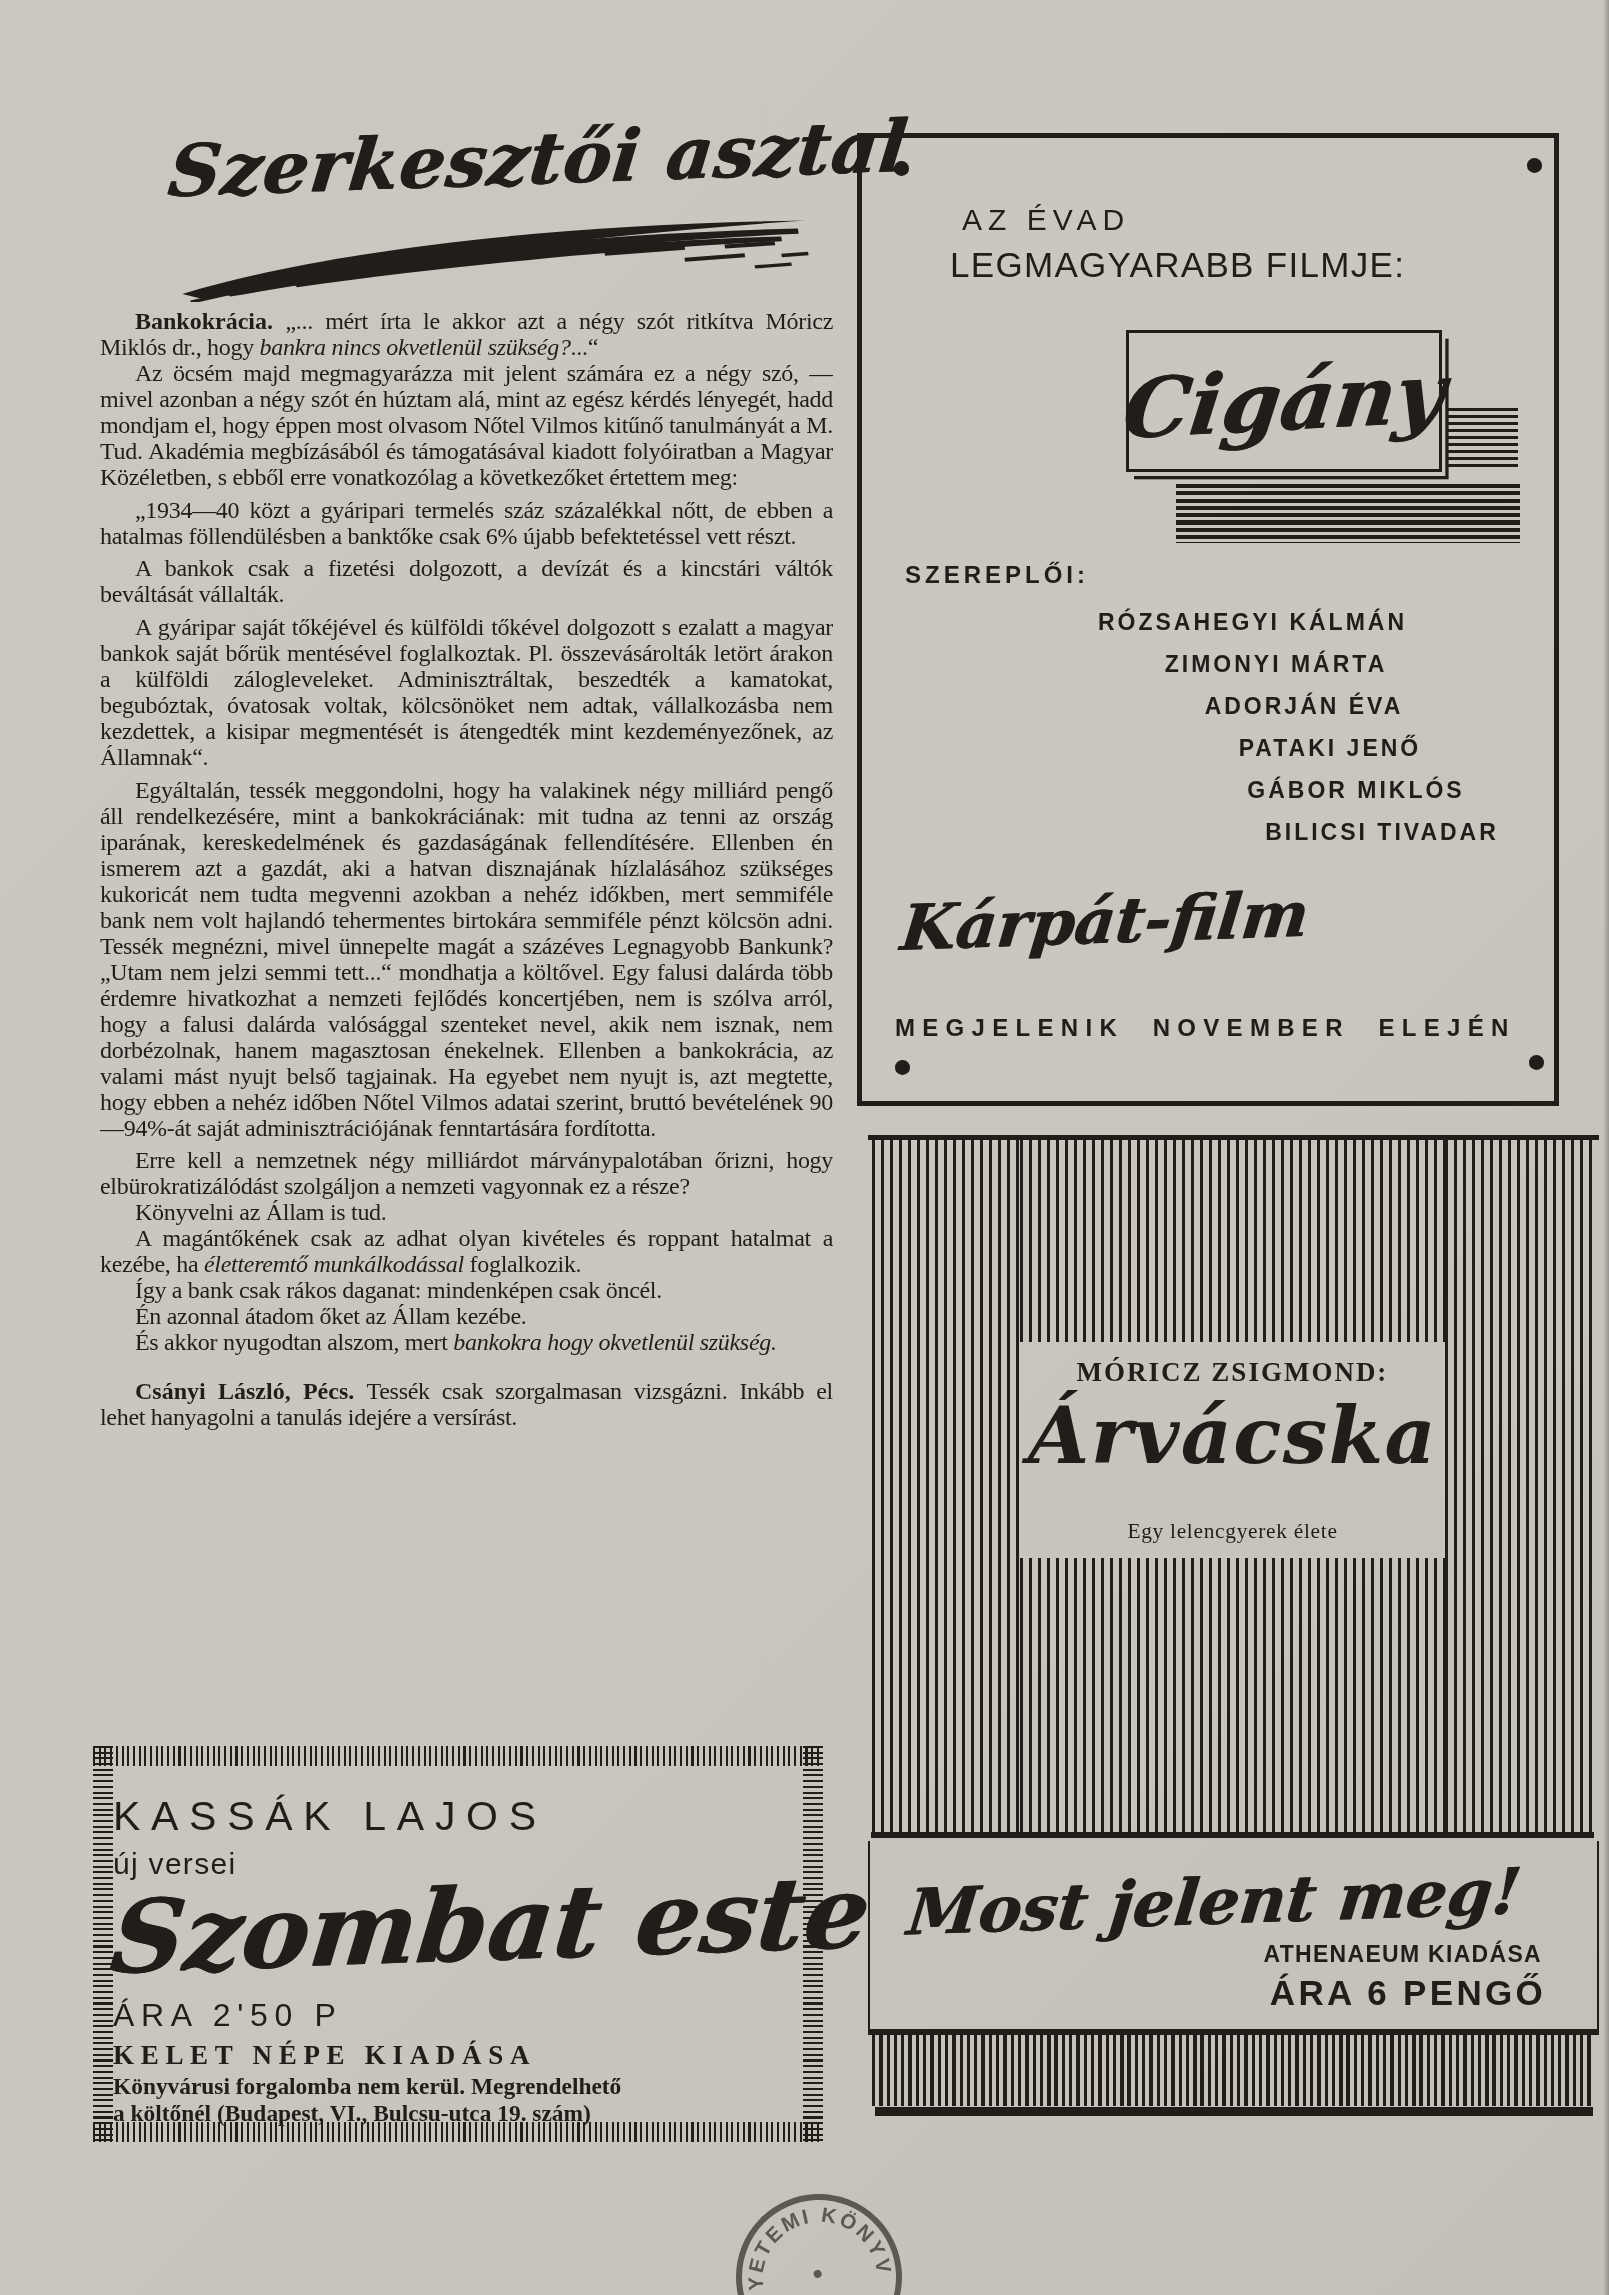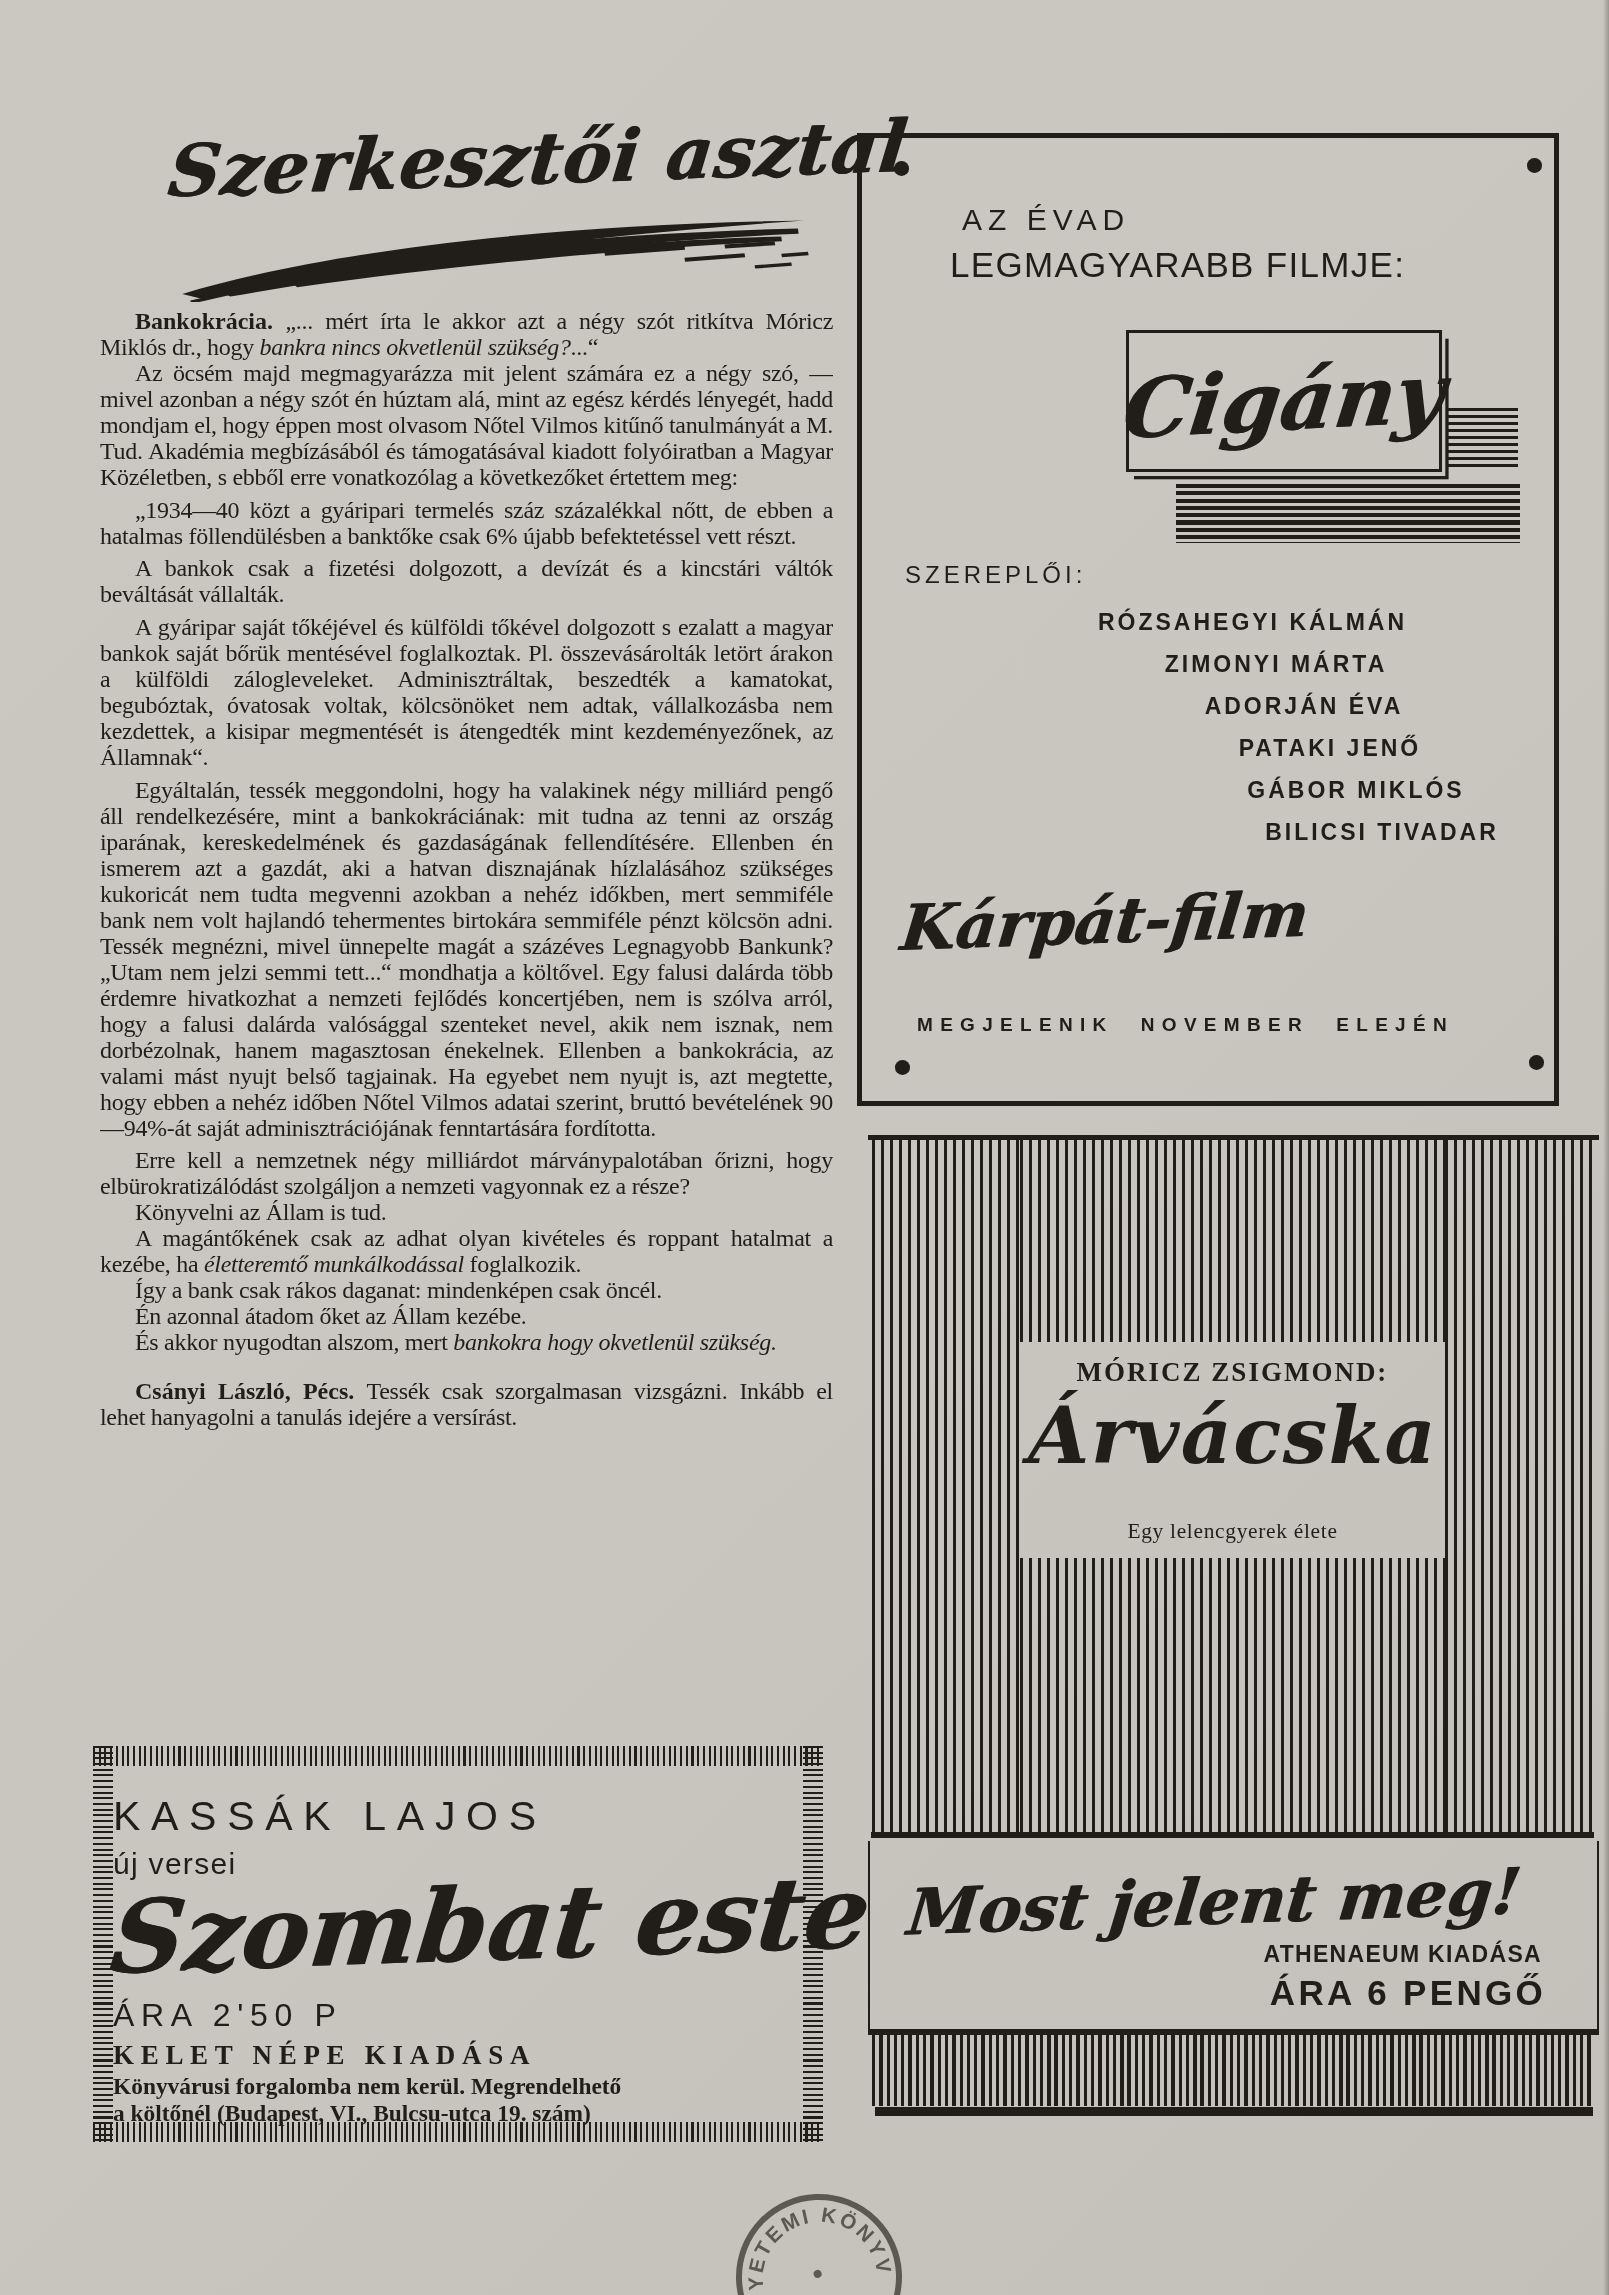--- a/index.html
+++ b/index.html
@@ -77,33 +77,33 @@
   .cigany-box{position:absolute;left:264px;top:192px;width:316px;height:142px;
     border:3.3px solid var(--ink);
     box-shadow:4px 4.7px 0 -0.7px var(--paper),7.3px 8px 0 -0.7px var(--ink);
     display:flex;align-items:center;justify-content:center;}
   .cigany-title{font-size:83px;transform:skewX(-10deg) rotate(-3deg);}
   .stripes-h{background:repeating-linear-gradient(180deg,var(--ink) 0 3.3px,transparent 3.3px 7px);}
   .film-stripes-r{position:absolute;left:585px;top:270px;width:71px;height:61px;}
   .film-stripes-b{position:absolute;left:314px;top:346px;width:344px;height:59px;
     background:repeating-linear-gradient(180deg,var(--ink) 0 4px,transparent 4px 7.3px);}
   .film-castlabel{position:absolute;left:43px;top:423px;
-    font-family:"Liberation Sans","DejaVu Sans",sans-serif;font-weight:normal;font-size:24px;letter-spacing:4px;}
+    font-family:"Liberation Sans","DejaVu Sans",sans-serif;font-weight:bold;font-size:24px;letter-spacing:4px;}
   .cast-list{position:absolute;left:97px;top:471px;width:587px;}
   .cast-line{height:42px;font-family:"Liberation Sans","DejaVu Sans",sans-serif;
     font-weight:bold;font-size:23px;letter-spacing:3px;white-space:nowrap;text-align:center;}
   .cast-line:nth-child(2){padding-left:47px}
   .cast-line:nth-child(3){padding-left:103px}
   .cast-line:nth-child(4){padding-left:155px}
   .cast-line:nth-child(5){padding-left:207px}
   .cast-line:nth-child(6){padding-left:259px}
   .film-studio{position:absolute;left:40px;top:746px;font-size:63px;}
-  .film-release{position:absolute;left:55px;top:876px;
+  .film-release{position:absolute;left:33px;top:876px;
     font-family:"Liberation Sans","DejaVu Sans",sans-serif;font-weight:bold;
-    font-size:19px;letter-spacing:7.3px;word-spacing:14.7px;white-space:nowrap;}
+    font-size:24px;letter-spacing:7.3px;word-spacing:14.7px;white-space:nowrap;}
 
   
   .arvacska{left:868px;top:1135px;width:731px;height:706px;}
   .stripes-v{background:repeating-linear-gradient(90deg,var(--ink) 0 2.7px,transparent 2.7px 9px);}
   .arv-rule-top{position:absolute;left:0;top:0;width:100%;height:4.7px;background:var(--ink);}
   .arv-rule-bottom{position:absolute;left:2.7px;top:697px;width:99%;height:6px;background:var(--ink);}
   .arv-left{position:absolute;left:4px;top:4.7px;width:148px;height:692px;}
   .arv-right{position:absolute;left:577px;top:4.7px;width:150px;height:692px;}
   .arv-midtop{position:absolute;left:152px;top:4.7px;width:425px;height:202px;}
   .arv-midbottom{position:absolute;left:152px;top:423px;width:425px;height:274px;}

